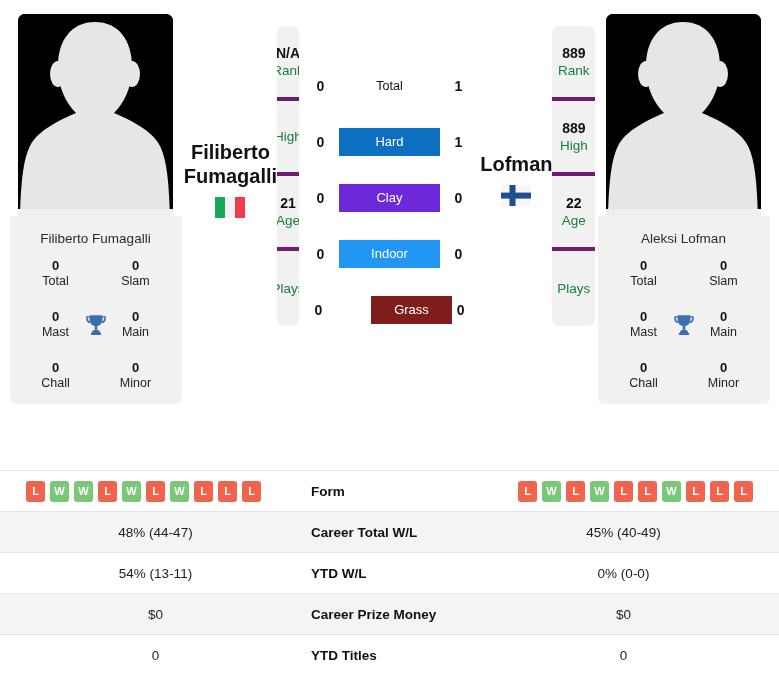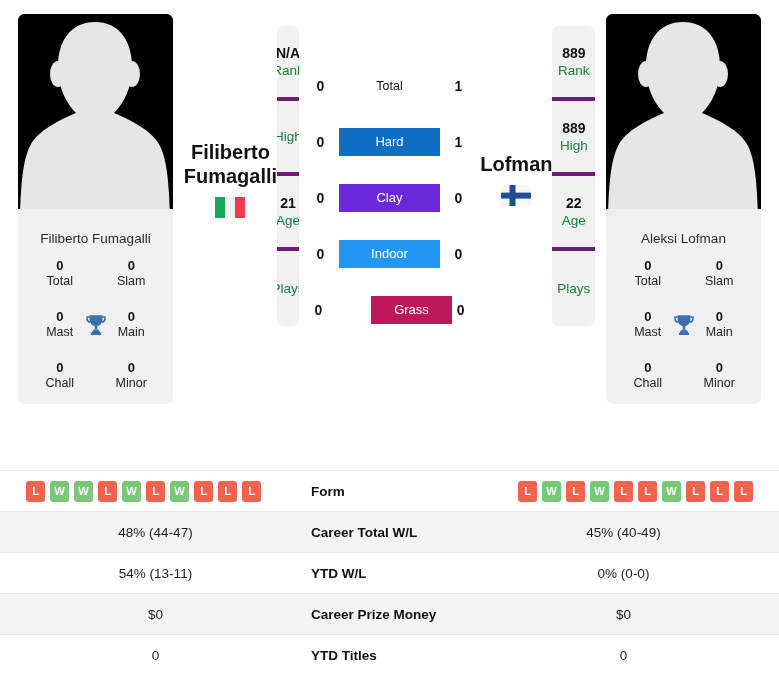--- a/index.html
+++ b/index.html
@@ -37,21 +37,21 @@
     width: 155px;
     height: 202px;
     background: #000000;
     border-radius: 7px 7px 0 0;
     overflow: hidden;
     position: relative;
   }
   .photo-frame svg { display: block; width: 100%; height: 100%; }
 
   .stat-card {
-    width: 155px;
+    width: 172px;
     background: #f1f1f1;
     border-radius: 0 0 7px 7px;
     padding: 10px 6px 12px 6px;
     text-align: center;
   }
   .card-name {
     font-size: 13.5px;
     color: #2b2b2b;
     padding: 5px 0 12px 0;
     white-space: nowrap;
@@ -336,21 +336,21 @@
         <span class="h2h-chip" style="background: #6d28d9;">Clay</span>
         <span class="h2h-score">0</span>
       </div>
       <div class="h2h-row">
         <span class="h2h-score">0</span>
         <span class="h2h-chip" style="background: rgb(33, 150, 243);">Indoor</span>
         <span class="h2h-score">0</span>
       </div>
       <div class="h2h-row">
         <span class="h2h-score">0</span>
-        <span class="h2h-chip" style="background: #be185d; margin-left: 44px;">Grass</span>
+        <span class="h2h-chip" style="background: #7f1d1d; margin-left: 44px;">Grass</span>
         <span class="h2h-score">0</span>
       </div>
     </div>
 
     <div class="rank-col">
       <div class="name-head">
         <div class="nm">Lofman</div>
         <span class="flag">
           <svg viewBox="0 0 30 21" aria-hidden="true">
             <rect x="0" y="0" width="30" height="21" fill="#f7f7f7"></rect>

